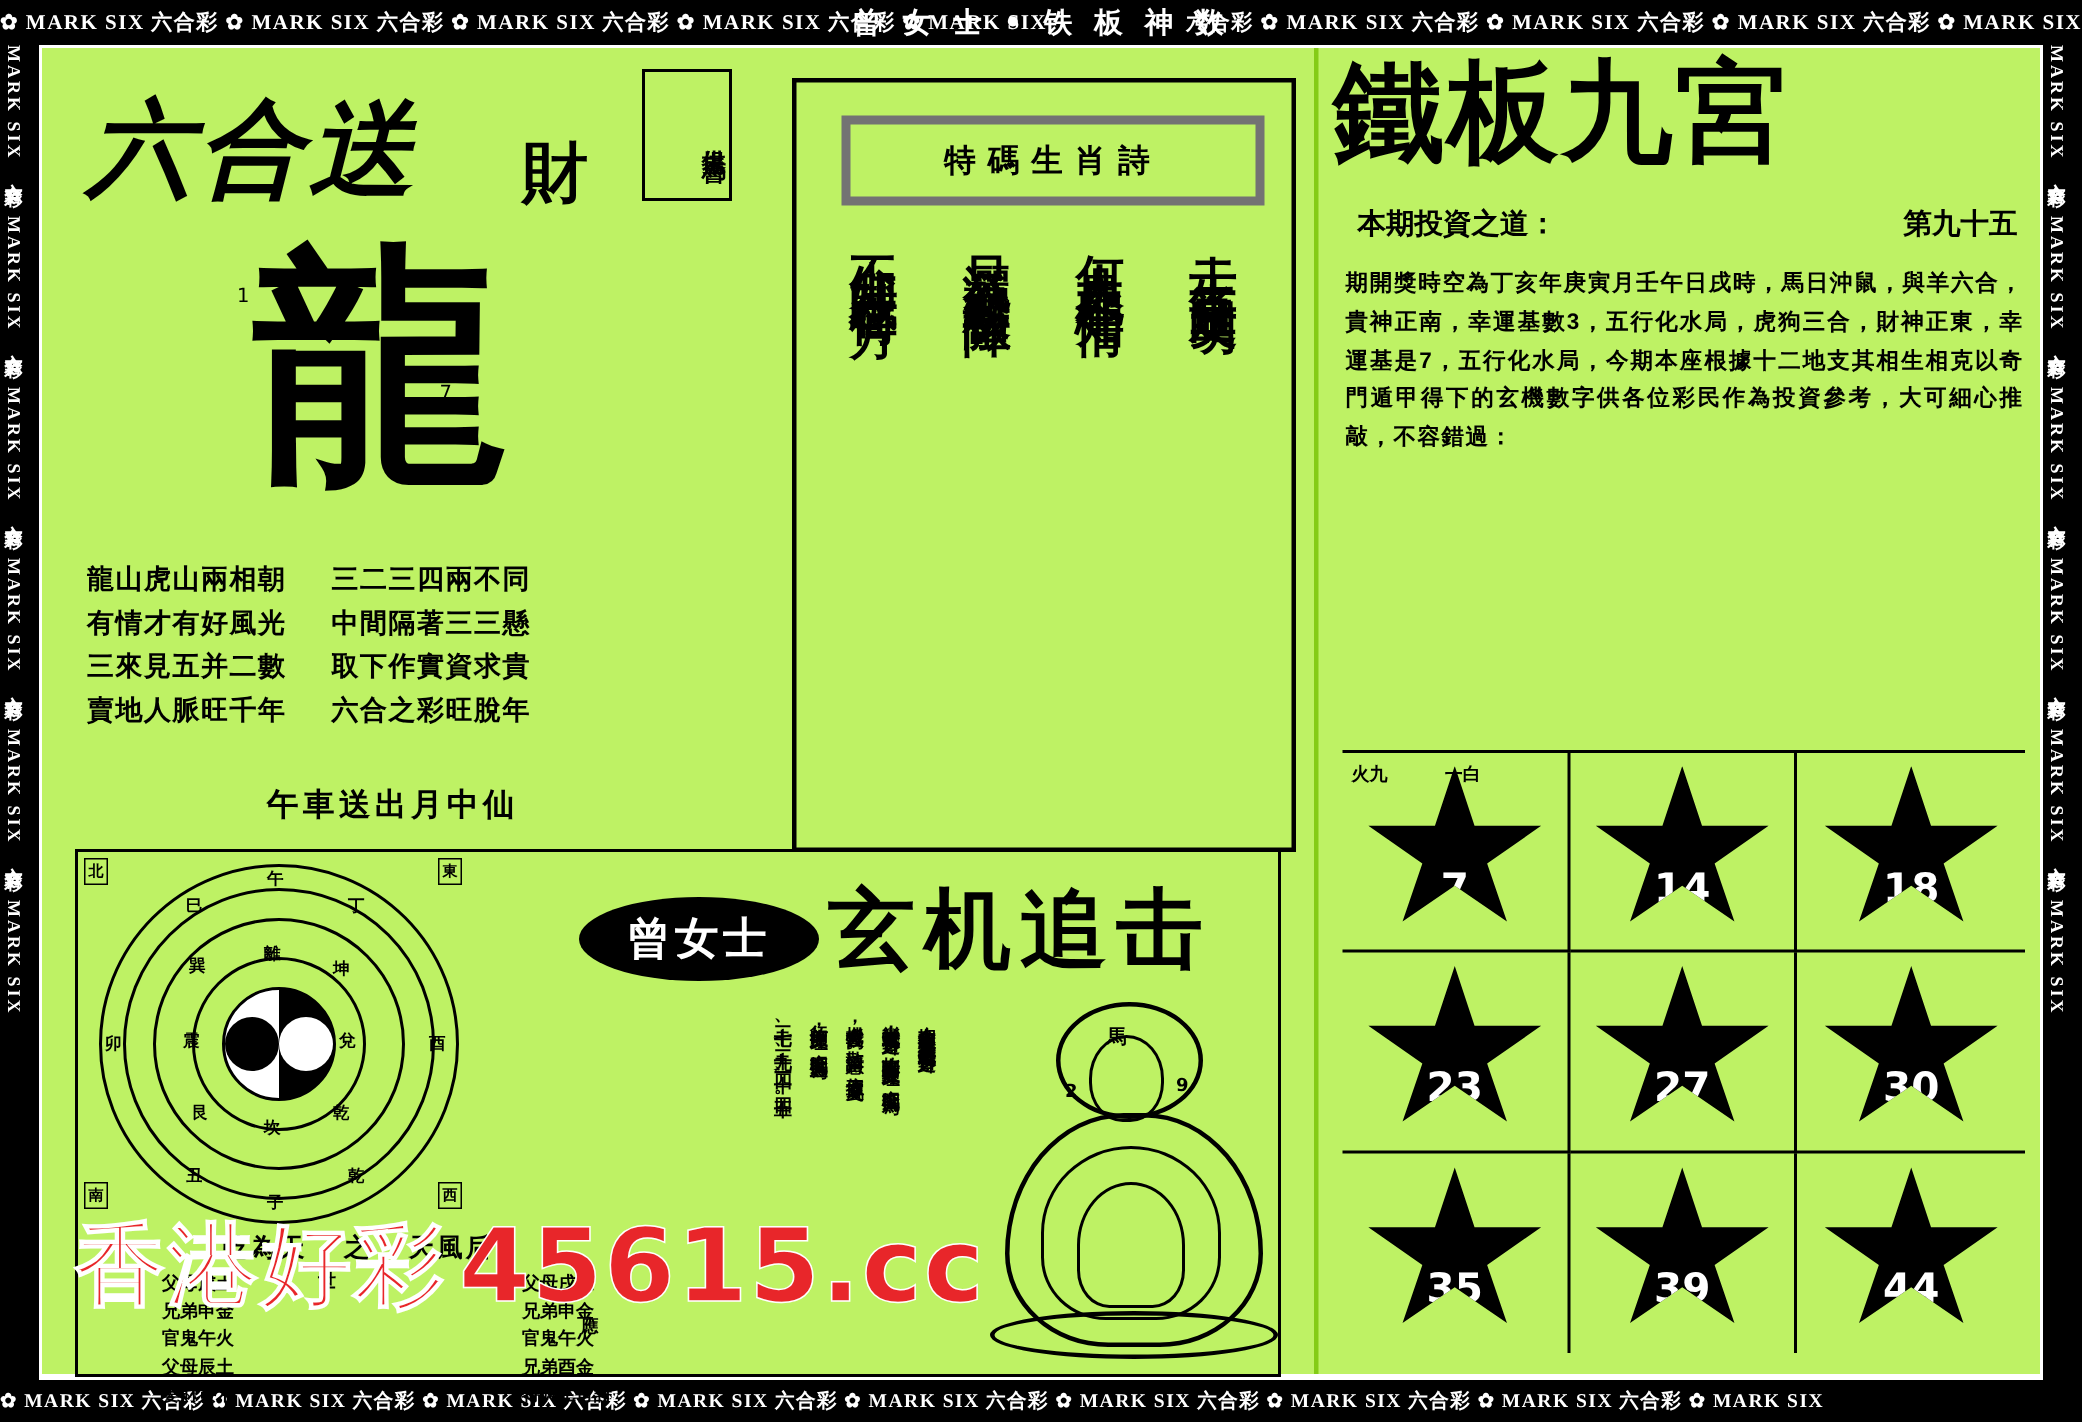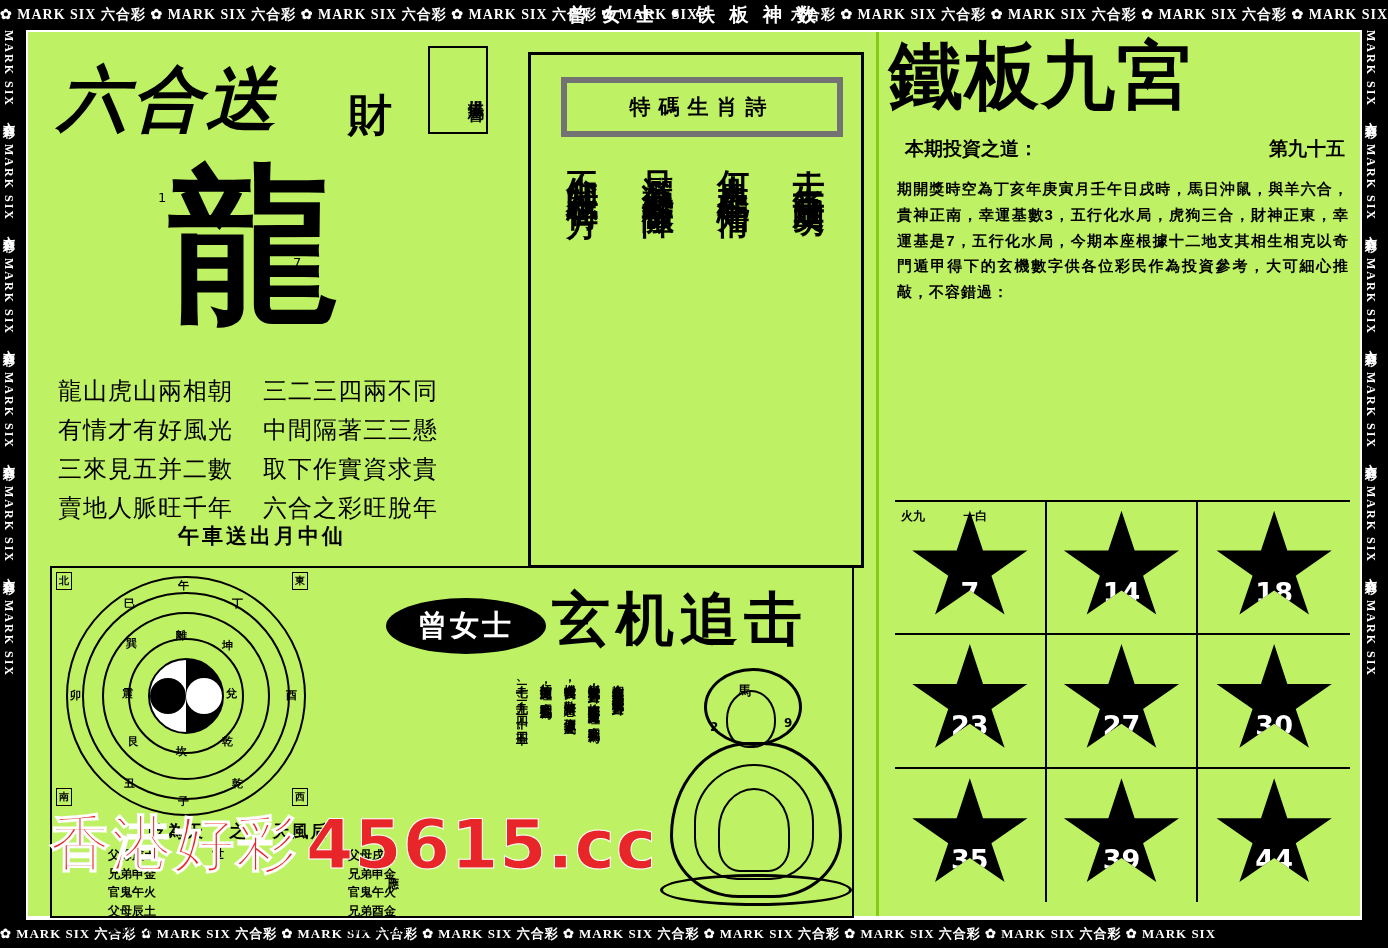--- a/index.html
+++ b/index.html
@@ -34,21 +34,21 @@
   .logo-long{position:absolute;left:120px;top:120px;font-size:170px;font-weight:bold;
      font-family:"DejaVu Sans",sans-serif;line-height:1;}
   .tag-box{position:absolute;left:400px;top:14px;width:52px;height:78px;border:2px solid #000;
     font-size:16px;line-height:1.05;padding:3px 2px;text-align:center;font-weight:bold;
     writing-mode:vertical-rl;}
   .num-1{position:absolute;left:110px;top:150px;font-size:13px;}
   .num-7{position:absolute;left:245px;top:215px;font-size:13px;}
 
   .poem-cols{position:absolute;left:30px;top:340px;width:420px;
      display:flex;gap:30px;font-family:"Liberation Serif",serif;}
-  .poem-col{font-size:24px;line-height:1.62;font-weight:normal;letter-spacing:1px;}
+  .poem-col{font-size:18px;line-height:1.62;font-weight:bold;letter-spacing:1px;}
   .poem-foot{position:absolute;left:150px;top:490px;font-size:21px;font-weight:bold;
      letter-spacing:3px;font-family:"Liberation Serif",serif;}
 
   
   .mid-box{position:absolute;left:500px;top:20px;width:330px;height:510px;border:3px solid #000;}
   .mid-title{position:absolute;left:30px;top:22px;width:270px;height:48px;border:6px solid #737373;
      display:flex;align-items:center;justify-content:center;font-size:21px;font-weight:bold;
      letter-spacing:8px;font-family:Liberation Mono, monospace;}
   .mid-verses{position:absolute;left:14px;top:90px;width:302px;height:400px;
      display:flex;flex-direction:row-reverse;justify-content:space-around;}

